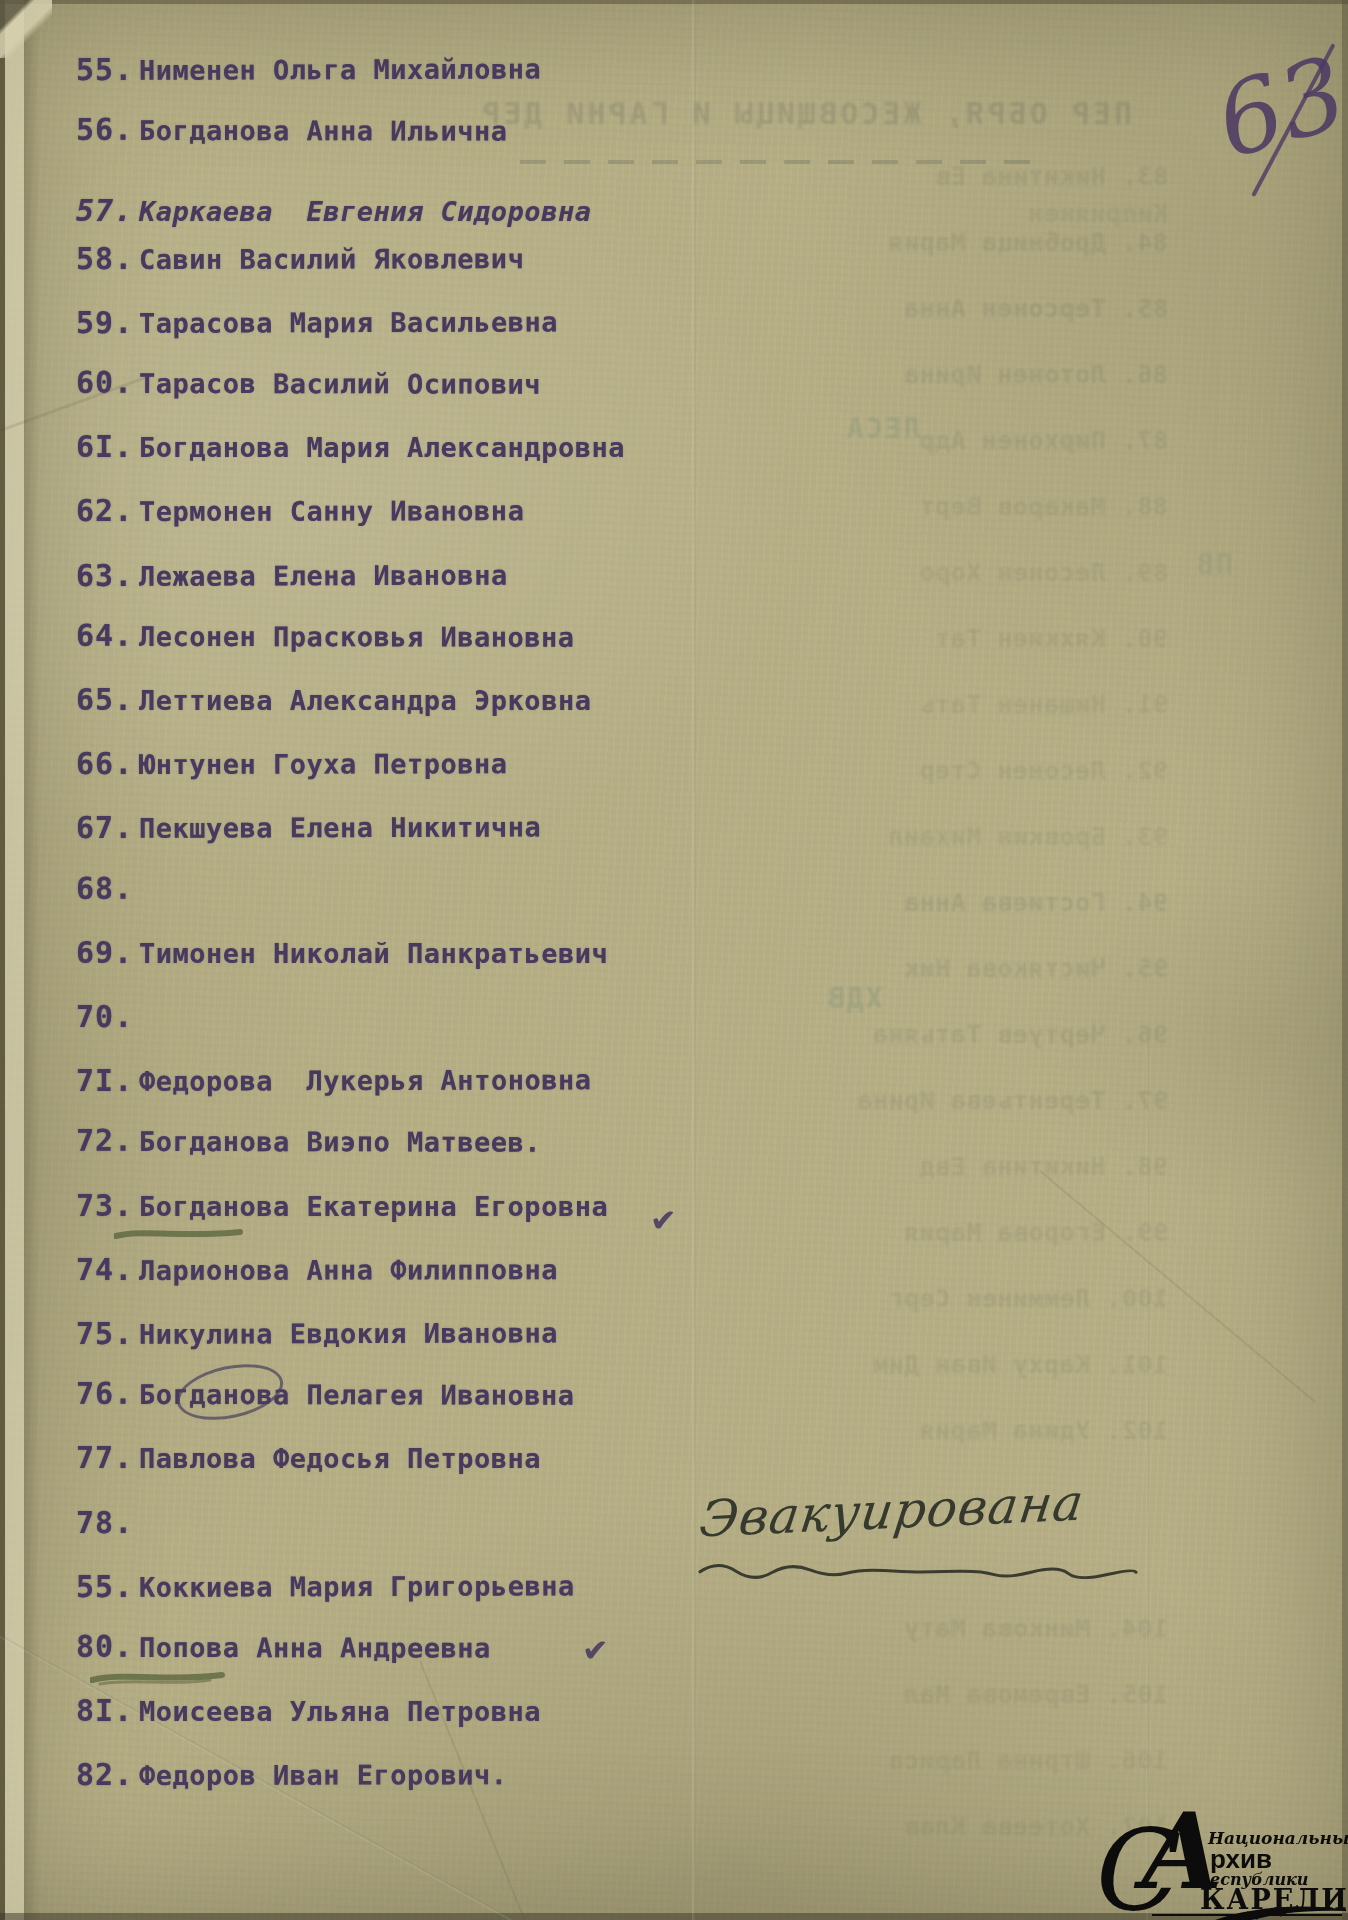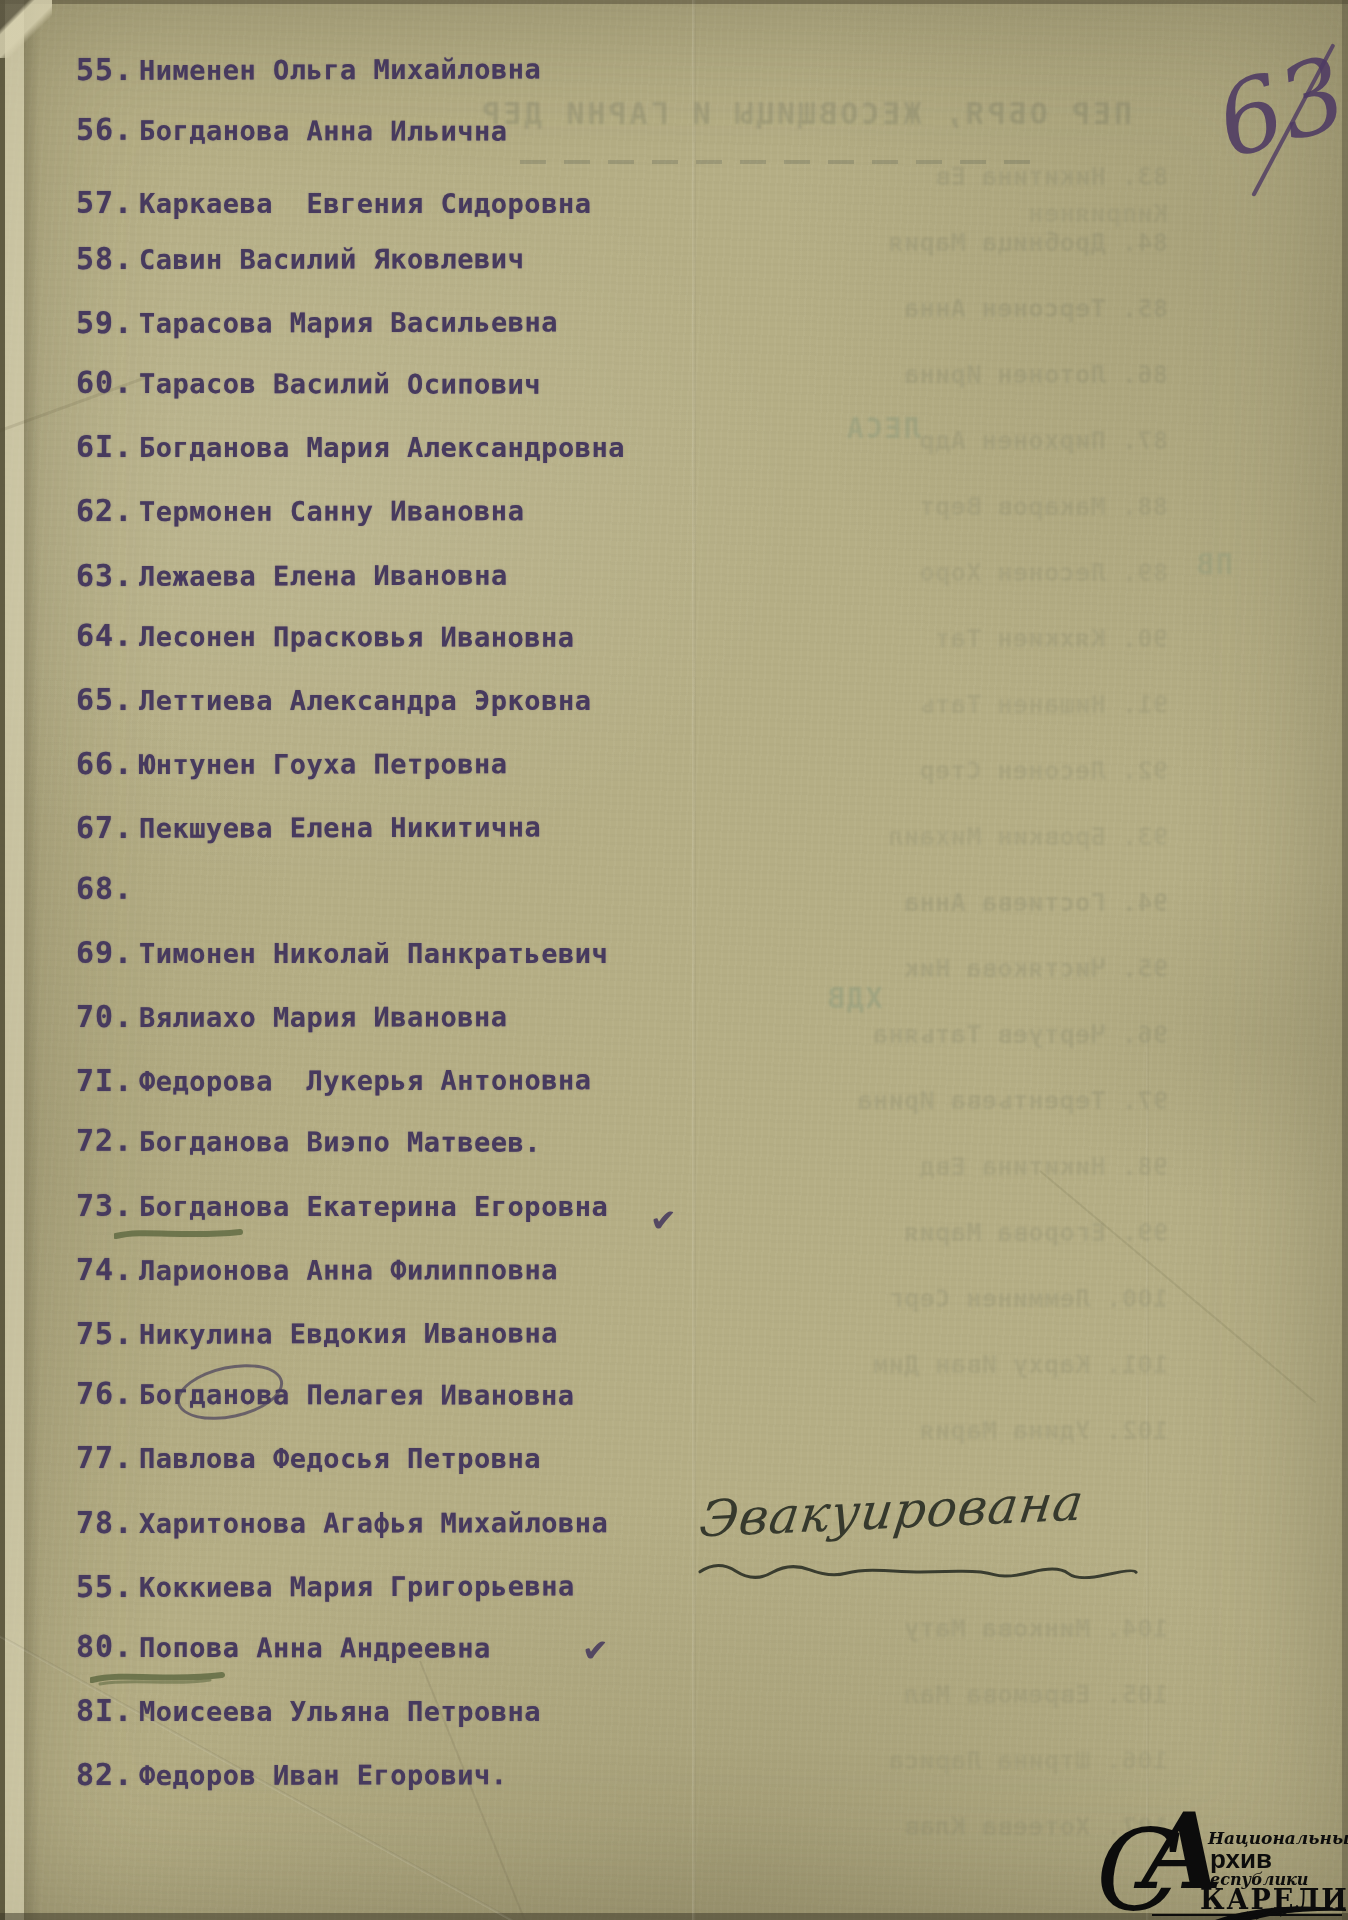--- a/index.html
+++ b/index.html
@@ -142,42 +142,42 @@
       <div class="bleedline" style="top: 1746px; left: 868px; width: 300px; opacity: 0.1;">106. Штрина Лариса</div>
       <div class="bleedline" style="top: 1812px; left: 828px; width: 340px; opacity: 0.12;">107. Хотеева Клав</div>
       <div class="tealfrag" style="left: 845px; top: 412px; opacity: 0.18;">ЛЕСА</div>
       <div class="tealfrag" style="left: 826px; top: 982px; opacity: 0.2;">ХДВ</div>
       <div class="tealfrag" style="left: 1195px; top: 548px; opacity: 0.15;">ПВ</div>
     </div>
 
   <div id="entries">
       <div class="row" style="top: 50px; transform: rotate(-0.2deg);"><span class="num">55.</span><span class="name">Нименен Ольга Михайловна</span></div>
       <div class="row" style="top: 113.2px; transform: rotate(0.12deg);"><span class="num">56.</span><span class="name">Богданова Анна Ильична</span></div>
-      <div class="row" style="top: 185px; transform: rotate(0deg);"><span class="num">57.</span><span class="name">Каркаева  Евгения Сидоровна</span></div>
+      <div class="row" style="top: 193px; transform: rotate(0deg); font-style: italic;"><span class="num">57.</span><span class="name">Каркаева  Евгения Сидоровна</span></div>
       <div class="row" style="top: 239.6px; transform: rotate(-0.1deg);"><span class="num">58.</span><span class="name">Савин Василий Яковлевич</span></div>
       <div class="row" style="top: 302.8px; transform: rotate(-0.2deg);"><span class="num">59.</span><span class="name">Тарасова Мария Васильевна</span></div>
       <div class="row" style="top: 366px; transform: rotate(0.12deg);"><span class="num">60.</span><span class="name">Тарасов Василий Осипович</span></div>
       <div class="row" style="top: 429.2px; transform: rotate(0deg);"><span class="num">6I.</span><span class="name">Богданова Мария Александровна</span></div>
       <div class="row" style="top: 492.4px; transform: rotate(-0.1deg);"><span class="num">62.</span><span class="name">Термонен Санну Ивановна</span></div>
       <div class="row" style="top: 555.6px; transform: rotate(-0.2deg);"><span class="num">63.</span><span class="name">Лежаева Елена Ивановна</span></div>
       <div class="row" style="top: 618.8px; transform: rotate(0.12deg);"><span class="num">64.</span><span class="name">Лесонен Прасковья Ивановна</span></div>
       <div class="row" style="top: 682px; transform: rotate(0deg);"><span class="num">65.</span><span class="name">Леттиева Александра Эрковна</span></div>
       <div class="row" style="top: 745.2px; transform: rotate(-0.1deg);"><span class="num">66.</span><span class="name">Юнтунен Гоуха Петровна</span></div>
       <div class="row" style="top: 808.4px; transform: rotate(-0.2deg);"><span class="num">67.</span><span class="name">Пекшуева Елена Никитична</span></div>
       <div class="row" style="top: 871.6px; transform: rotate(0.12deg);"><span class="num">68.</span></div>
       <div class="row" style="top: 934.8px; transform: rotate(0deg);"><span class="num">69.</span><span class="name">Тимонен Николай Панкратьевич</span></div>
-      <div class="row" style="top: 998px; transform: rotate(-0.1deg);"><span class="num">70.</span><span class="name">Вялиахо Мария Ивановна</span></div>
+      <div class="row" style="top: 998px; transform: rotate(-0.1deg);"><span class="num">70.</span></div>
       <div class="row" style="top: 1061.2px; transform: rotate(-0.2deg);"><span class="num">7I.</span><span class="name">Федорова  Лукерья Антоновна</span></div>
       <div class="row" style="top: 1124.4px; transform: rotate(0.12deg);"><span class="num">72.</span><span class="name">Богданова Виэпо Матвеев.</span></div>
       <div class="row" style="top: 1187.6px; transform: rotate(0deg);"><span class="num">73.</span><span class="name">Богданова Екатерина Егоровна</span></div>
       <div class="row" style="top: 1250.8px; transform: rotate(-0.1deg);"><span class="num">74.</span><span class="name">Ларионова Анна Филипповна</span></div>
       <div class="row" style="top: 1314px; transform: rotate(-0.2deg);"><span class="num">75.</span><span class="name">Никулина Евдокия Ивановна</span></div>
       <div class="row" style="top: 1377.2px; transform: rotate(0.12deg);"><span class="num">76.</span><span class="name">Богданова Пелагея Ивановна</span></div>
       <div class="row" style="top: 1440.4px; transform: rotate(0deg);"><span class="num">77.</span><span class="name">Павлова Федосья Петровна</span></div>
-      <div class="row" style="top: 1503.6px; transform: rotate(-0.1deg);"><span class="num">78.</span><span class="name">Харитонова Агафья Михайловна</span></div>
+      <div class="row" style="top: 1503.6px; transform: rotate(-0.1deg);"><span class="num">78.</span></div>
       <div class="row" style="top: 1566.8px; transform: rotate(-0.2deg);"><span class="num">55.</span><span class="name">Коккиева Мария Григорьевна</span></div>
       <div class="row" style="top: 1630px; transform: rotate(0.12deg);"><span class="num">80.</span><span class="name">Попова Анна Андреевна</span></div>
       <div class="row" style="top: 1693.2px; transform: rotate(0deg);"><span class="num">8I.</span><span class="name">Моисеева Ульяна Петровна</span></div>
       <div class="row" style="top: 1756.4px; transform: rotate(-0.1deg);"><span class="num">82.</span><span class="name">Федоров Иван Егорович.</span></div>
     </div>
 
   <div class="pagenum">63</div>
   <div class="pagenum-slash"></div>
 
   <div class="evac-note">Эвакуирована</div>

